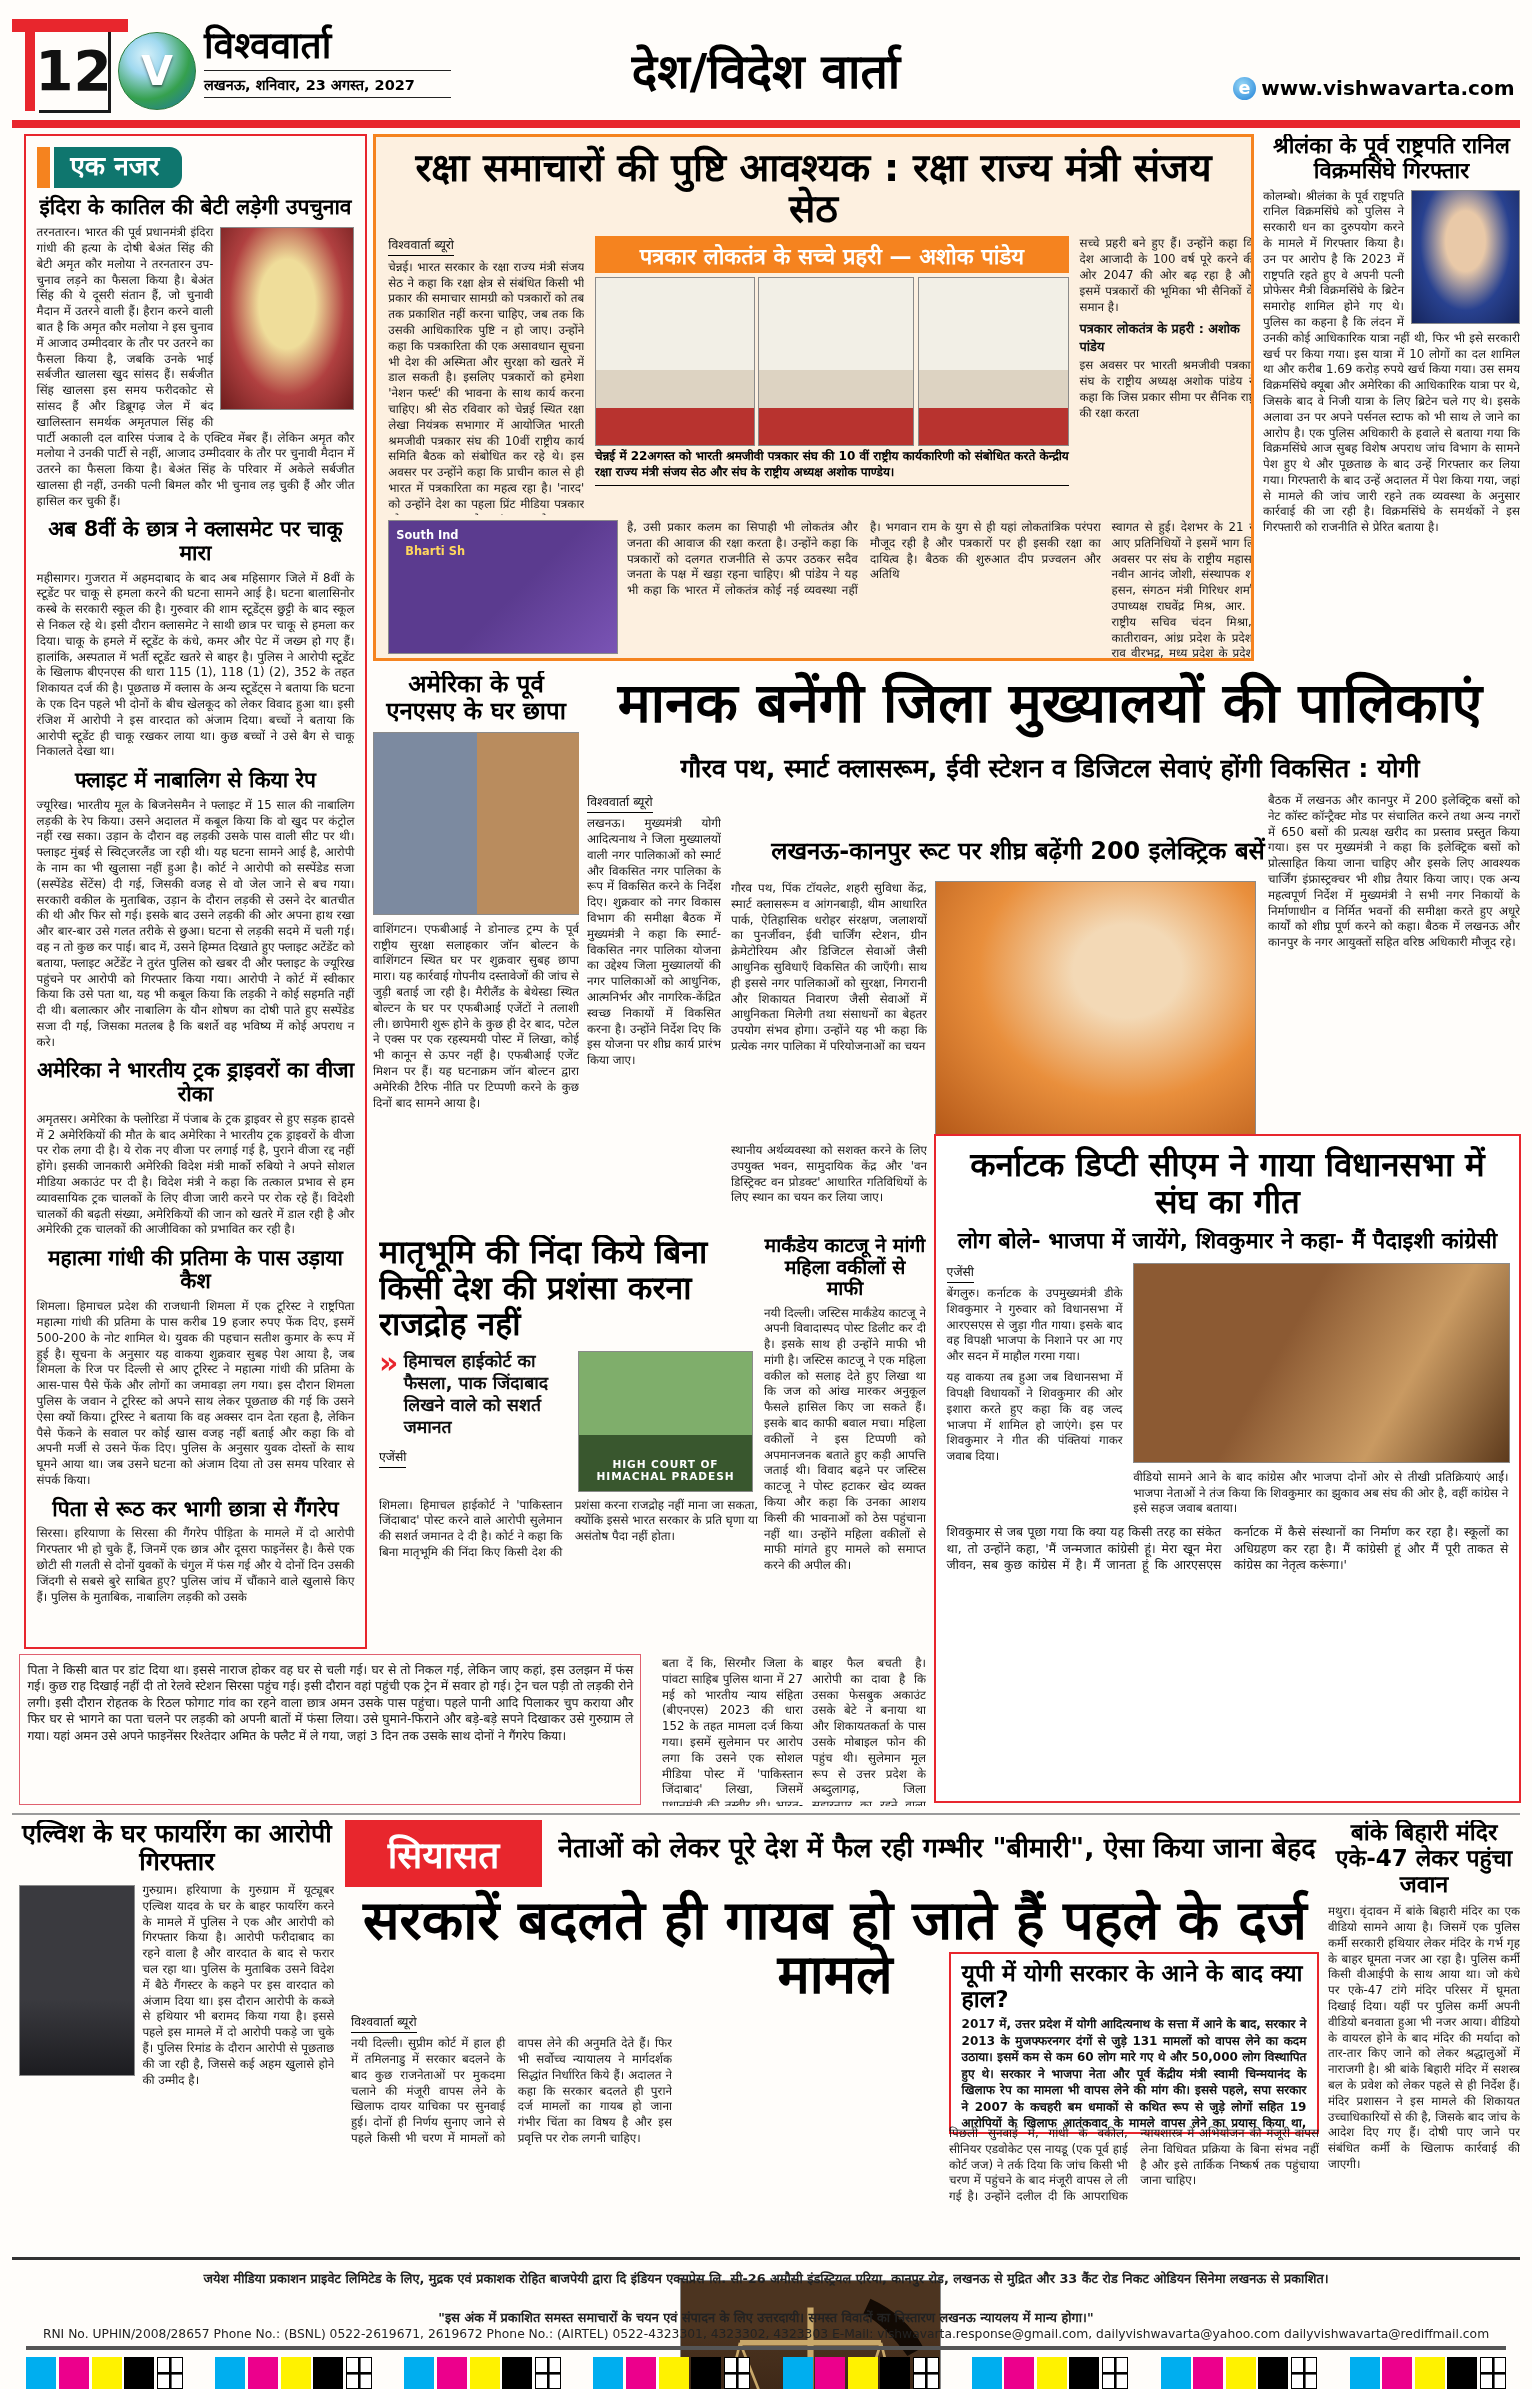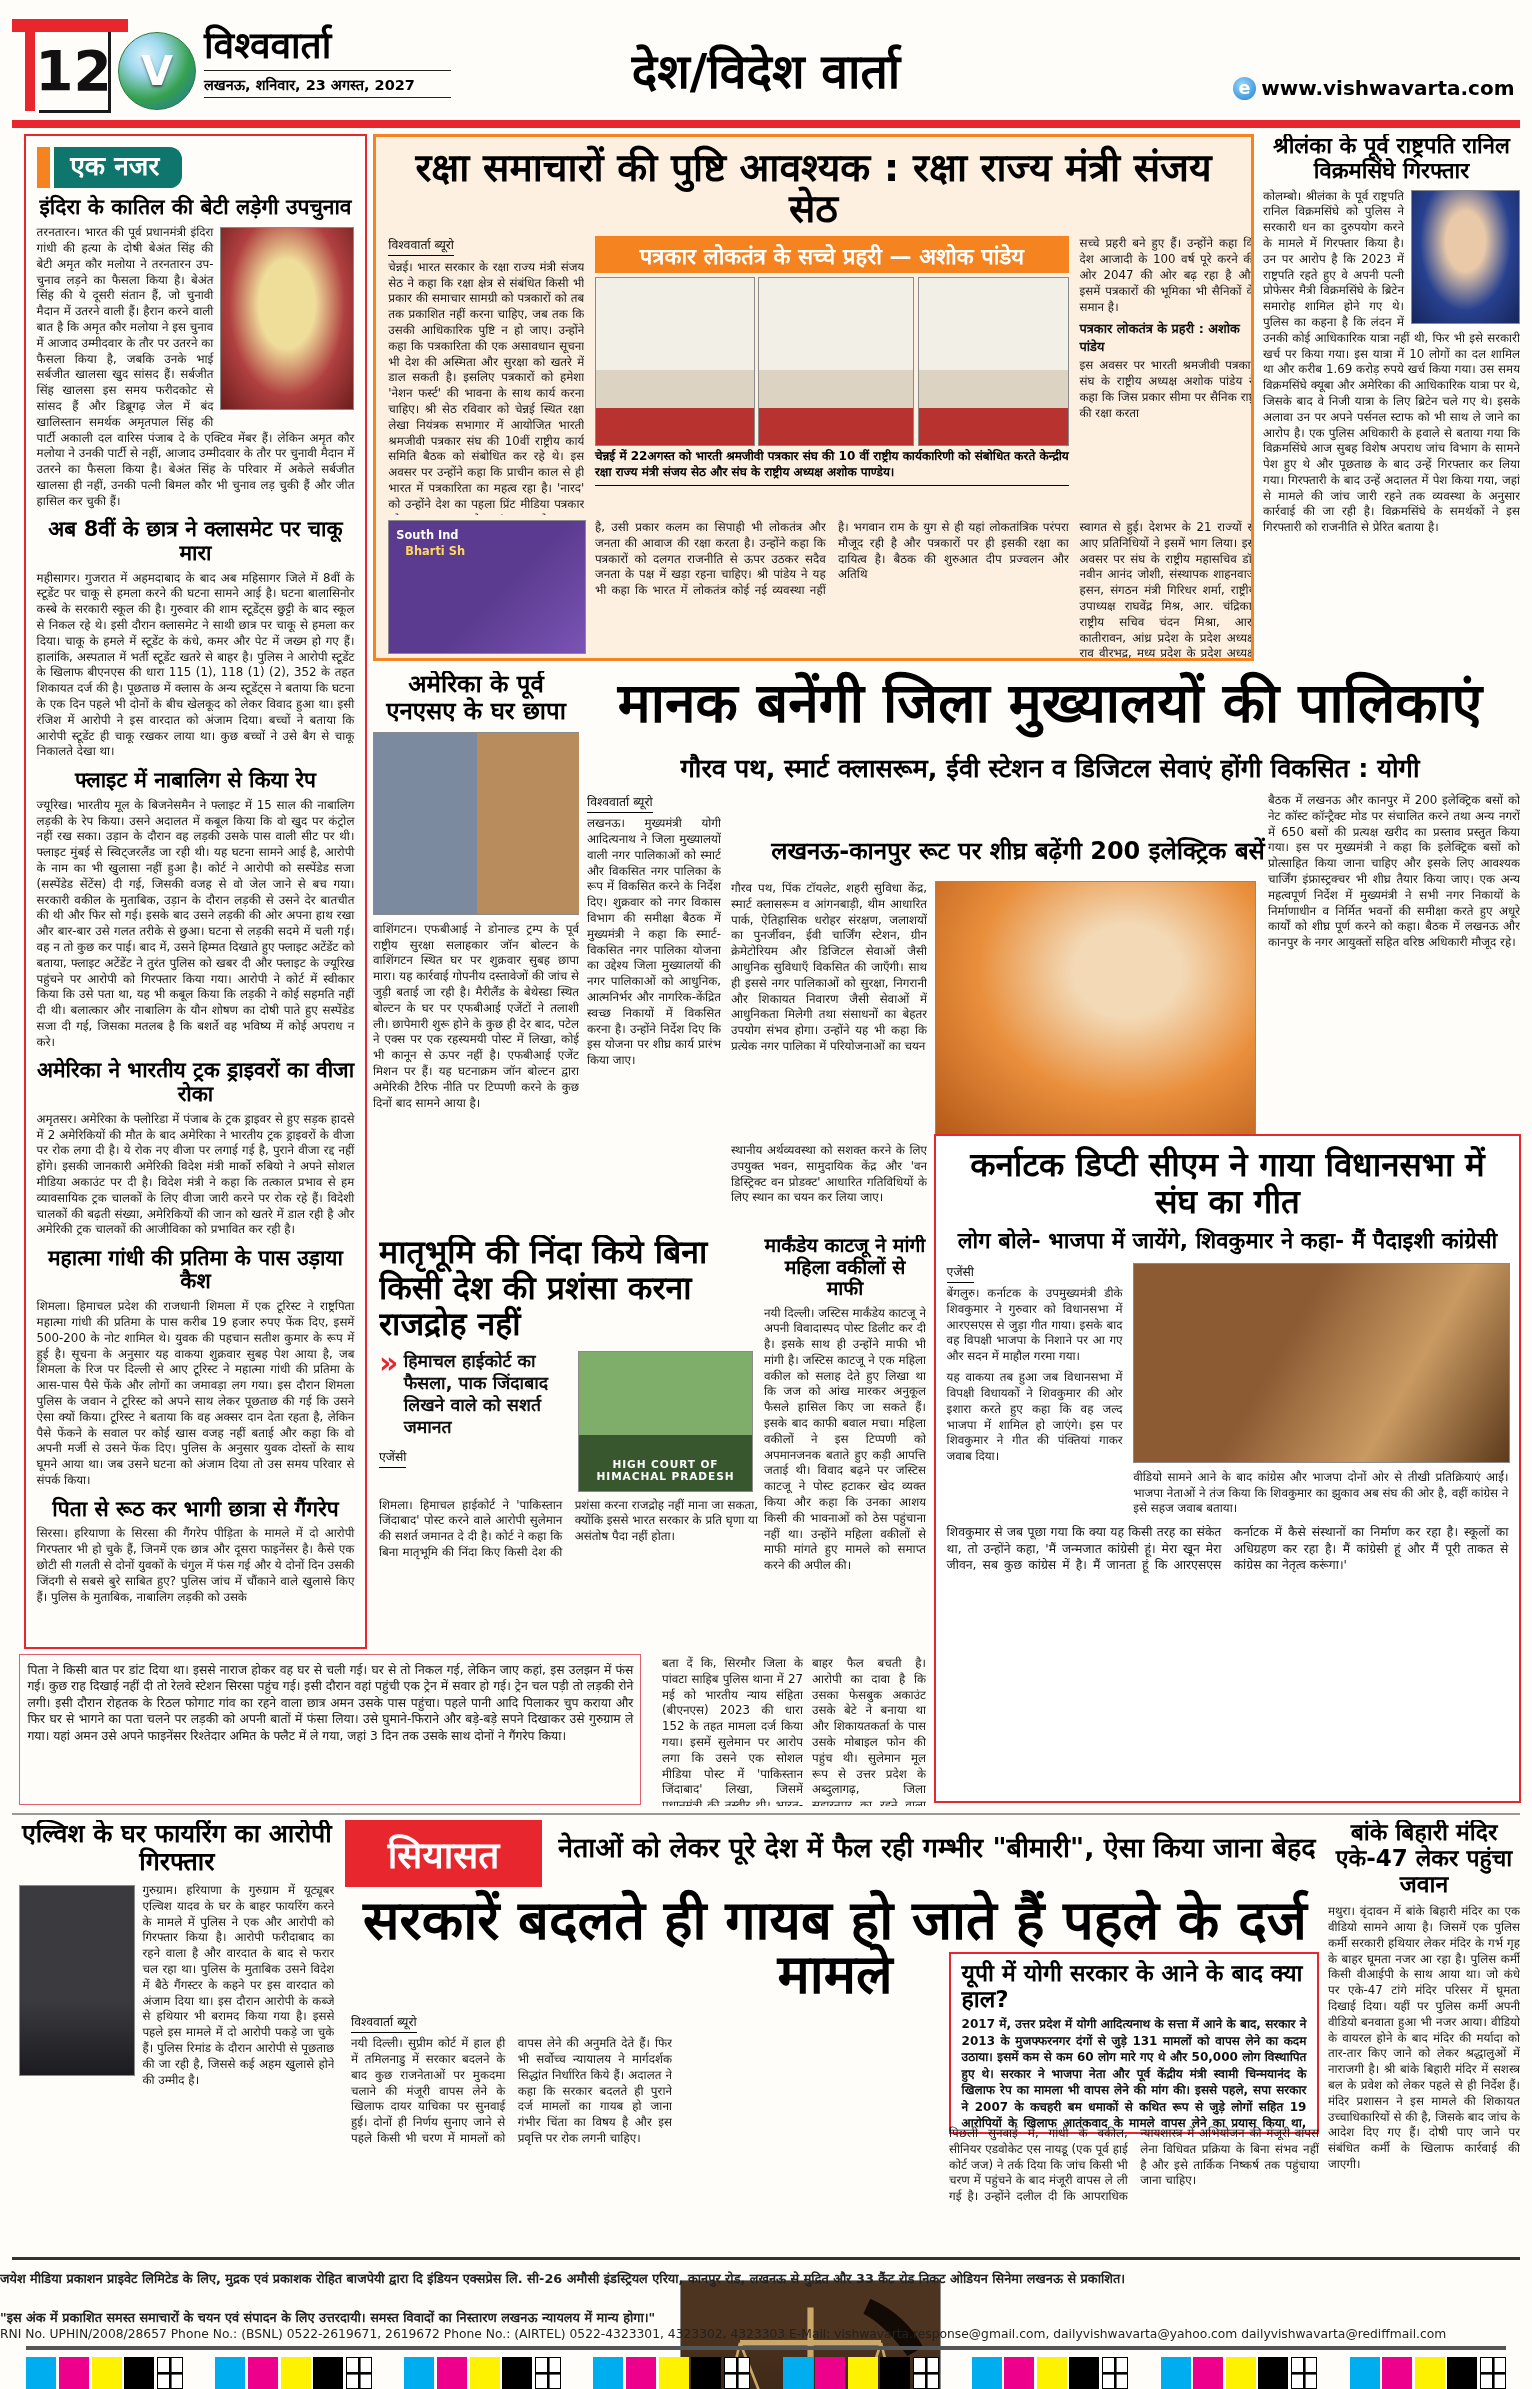--- a/index.html
+++ b/index.html
@@ -33,21 +33,21 @@
   #rk-box{border:3.5px solid #f5831f;background:#fdf0e0;box-sizing:border-box;padding:8.8px 12.3px;}
   #rk-banner{background:#f5831f;color:#fff;font-weight:700;font-size:22px;display:flex;align-items:center;justify-content:center;height:37px;}
   .event-ph{background:linear-gradient(#f2efe6 0 55%,#ddd3c2 55% 78%,#b8332f 78% 100%);}
   
   .mid-h{font-weight:700;color:#000;line-height:1.12;}
   .quote-mark{color:#e8262d;font-size:30px;font-weight:700;line-height:.8;}
   .red-box{border:2.6px solid #e8262d;box-sizing:border-box;background:#fff;}
   #siyasat{background:#e8262d;color:#fff;font-size:37px;font-weight:700;display:flex;align-items:center;justify-content:center;}
   .sep{background:#9a9a9a;}
   
-  .foot-line{width:100%;text-align:left;font-size:12.8px;font-weight:700;color:#222;}
+  .foot-line{width:100%;text-align:center;font-size:12.8px;font-weight:700;color:#222;}
   .cmyk{display:flex;justify-content:space-between;}
   .cmyk .grp{display:flex;gap:2.6px;}
   .cmyk .c{width:30px;height:32px;}
   .c-c{background:#00aeef;}.c-m{background:#ec008c;}.c-y{background:#fff200;}.c-k{background:#000;}
   .c-reg{background:
      linear-gradient(#000 0 0) center/100% 2.6px no-repeat,
      linear-gradient(#000 0 0) center/2.6px 100% no-repeat,#fff;border:1.8px solid #000;box-sizing:border-box;width:26.4px;height:32px;}
   .ie-icon{width:23px;height:23px;border-radius:50%;background:radial-gradient(circle at 40% 35%,#9ad9f7,#1d7fd6);
            color:#fff;font-weight:700;font-size:17.6px;display:inline-flex;align-items:center;justify-content:center;margin-right:5.3px;}
   .ovl{position:absolute;left:0;right:0;color:#fff;font-weight:700;text-align:center;}
@@ -114,21 +114,21 @@
         </div>
         <div class="cap">चेन्नई में 22अगस्त को भारती श्रमजीवी पत्रकार संघ की 10 वीं राष्ट्रीय कार्यकारिणी को संबोधित करते केन्द्रीय रक्षा राज्य मंत्री संजय सेठ और संघ के राष्ट्रीय अध्यक्ष अशोक पाण्डेय।</div>
       </div>
       <div style="width:176px;flex:none;">
         <div class="body-txt">सच्चे प्रहरी बने हुए हैं। उन्होंने कहा कि देश आजादी के 100 वर्ष पूरे करने की ओर 2047 की ओर बढ़ रहा है और इसमें पत्रकारों की भूमिका भी सैनिकों के समान है।</div>
         <div style="font-weight:700;font-size:12.8px;margin:3.5px 0;">पत्रकार लोकतंत्र के प्रहरी : अशोक पांडेय</div>
         <div class="body-txt">इस अवसर पर भारती श्रमजीवी पत्रकार संघ के राष्ट्रीय अध्यक्ष अशोक पांडेय ने कहा कि जिस प्रकार सीमा पर सैनिक राष्ट्र की रक्षा करता</div>
       </div>
     </div>
     <div style="display:flex;gap:10.6px;margin-top:5.3px;">
-      <div style="width:196px;flex:none;text-decoration:underline;">
+      <div style="width:228px;flex:none;text-decoration:underline;">
         <div class="ph" style="width:100%;height:132px;background:linear-gradient(135deg,#5b3b8f 0 55%,#7a54b5 100%);">
           <div class="ovl" style="top:7px;font-size:11.4px;text-align:left;left:7px;">South Ind</div>
           <div class="ovl" style="top:23px;font-size:11.4px;text-align:left;left:16px;color:#ffd75e;">Bharti Sh</div>
         </div>
         <div class="cap" style="border-bottom:none;">पत्रकार जयद वाजपेयी को सम्मानित करते रक्षा राज्य मंत्री संजय सेठ</div>
       </div>
       <div style="width:474px;flex:none;" class="body-txt cols2 clip">है, उसी प्रकार कलम का सिपाही भी लोकतंत्र और जनता की आवाज की रक्षा करता है। उन्होंने कहा कि पत्रकारों को दलगत राजनीति से ऊपर उठकर सदैव जनता के पक्ष में खड़ा रहना चाहिए। श्री पांडेय ने यह भी कहा कि भारत में लोकतंत्र कोई नई व्यवस्था नहीं है। भगवान राम के युग से ही यहां लोकतांत्रिक परंपरा मौजूद रही है और पत्रकारों पर ही इसकी रक्षा का दायित्व है। बैठक की शुरुआत दीप प्रज्वलन और अतिथि</div>
       <div style="width:176px;flex:none;" class="body-txt clip">स्वागत से हुई। देशभर के 21 राज्यों से आए प्रतिनिधियों ने इसमें भाग लिया। इस अवसर पर संघ के राष्ट्रीय महासचिव डॉ. नवीन आनंद जोशी, संस्थापक शाहनवाज हसन, संगठन मंत्री गिरिधर शर्मा, राष्ट्रीय उपाध्यक्ष राघवेंद्र मिश्र, आर. चंद्रिका, राष्ट्रीय सचिव चंदन मिश्रा, आर. कातीरावन, आंध्र प्रदेश के प्रदेश अध्यक्ष राव वीरभद्र, मध्य प्रदेश के प्रदेश अध्यक्ष अरुण सक्सेना सहित कई पदाधिकारी एवं वरिष्ठ पत्रकार मौजूद रहे।</div>
     </div>
   </div>

